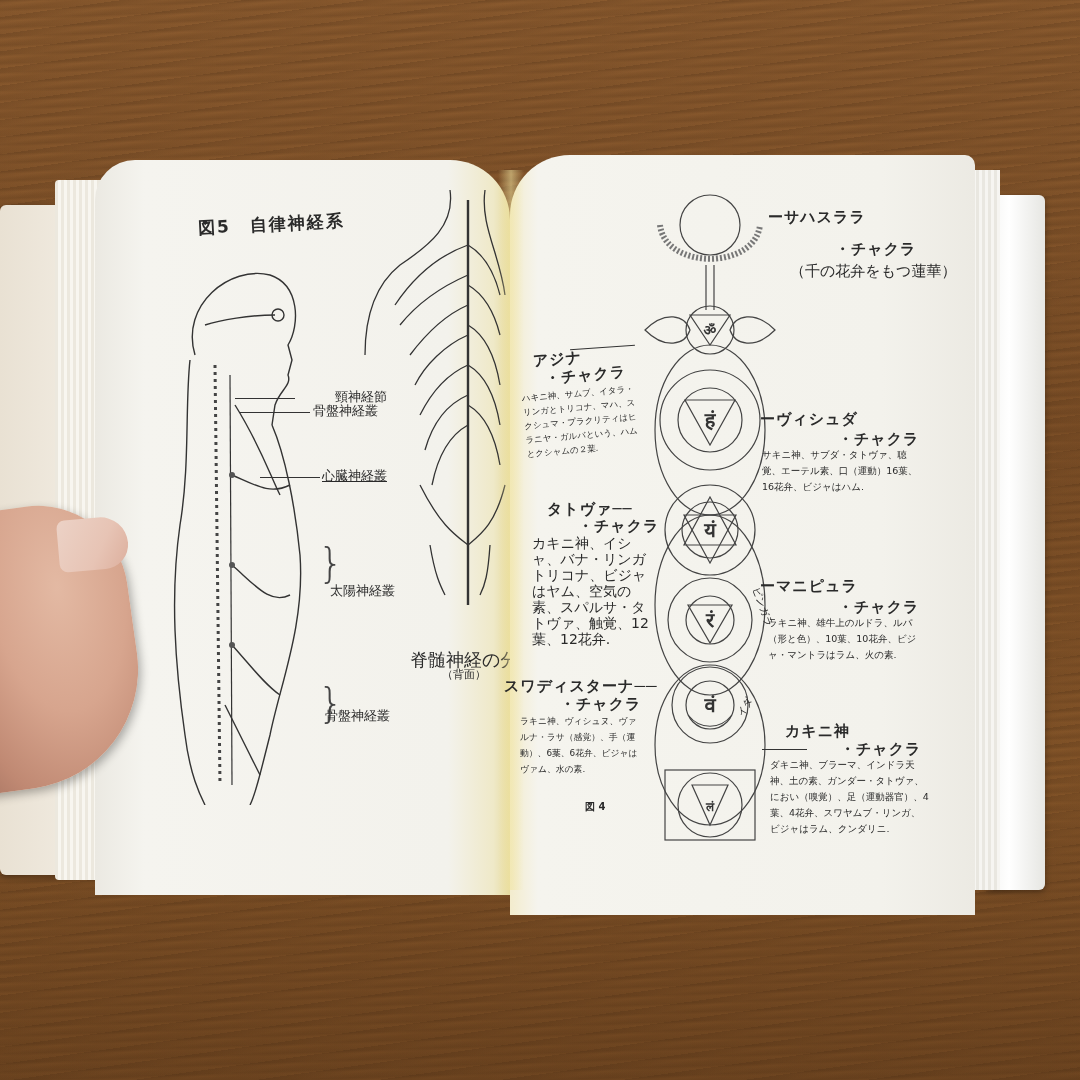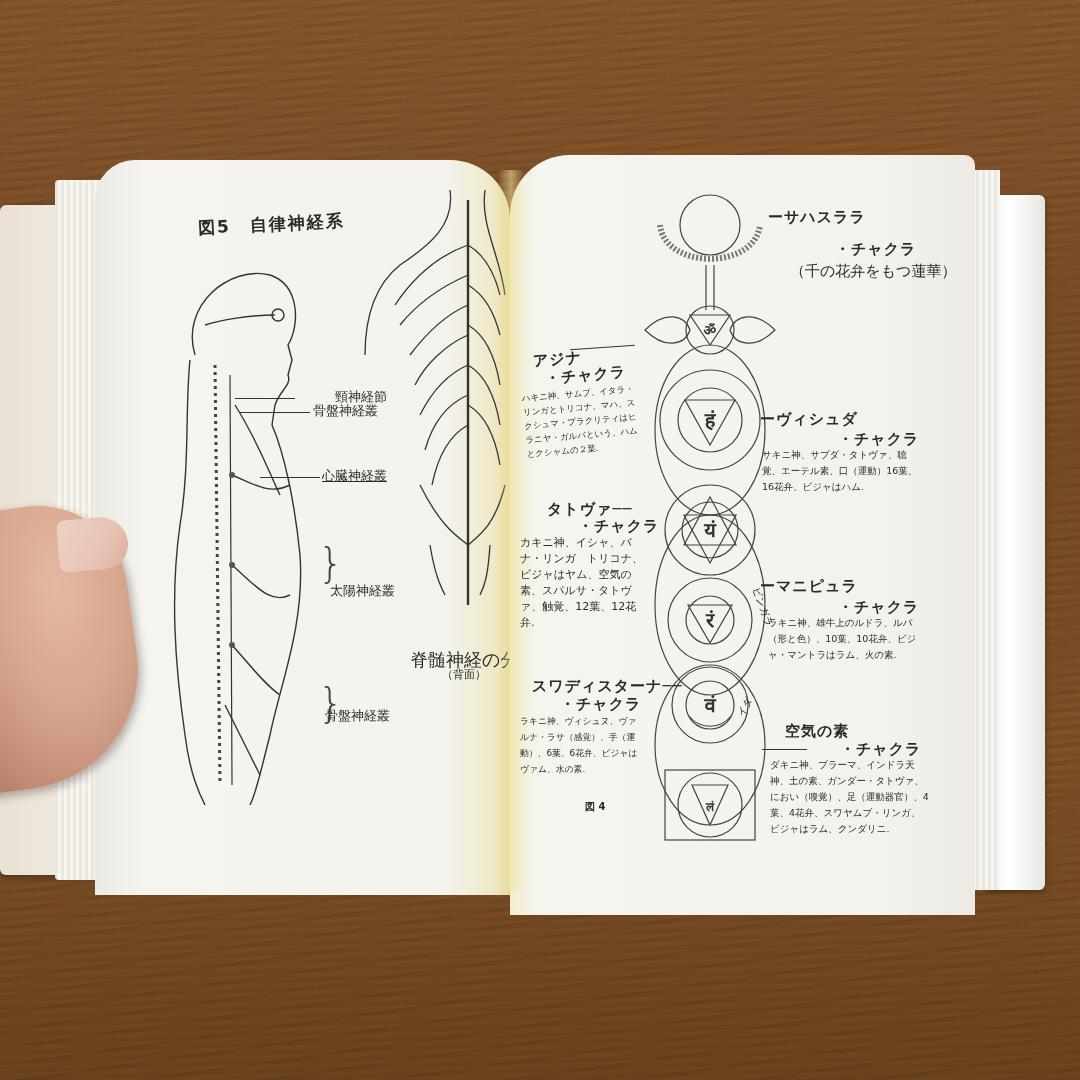--- a/index.html
+++ b/index.html
@@ -171,28 +171,28 @@
 <div class="t chakra-name" style="left:533px;top:350px;transform:rotate(-5deg);">アジナ</div>
 <div class="t chakra-name" style="left:545px;top:366px;transform:rotate(-5deg);">・チャクラ</div>
 <div class="t chakra-desc" style="left:524px;top:386px;width:118px;font-size:8.5px;line-height:14px;transform:rotate(-5deg);">ハキニ神、サムブ、イタラ・リンガとトリコナ、マハ、スクシュマ・プラクリティはヒラニヤ・ガルバという、ハムとクシャムの２葉.</div>
 
 <div class="t chakra-name" style="left:760px;top:410px;">ーヴィシュダ</div>
 <div class="t chakra-name" style="left:838px;top:430px;">・チャクラ</div>
 <div class="t chakra-desc" style="left:762px;top:447px;width:160px;">サキニ神、サブダ・タトヴァ、聴覚、エーテル素、口（運動）16葉、16花弁、ビジャはハム.</div>
 
 <div class="t chakra-name" style="left:547px;top:500px;">タトヴァ──</div>
 <div class="t chakra-name" style="left:578px;top:517px;">・チャクラ</div>
-<div class="t chakra-desc" style="left:520px;top:535px;width:125px;font-size:11px;">カキニ神、イシャ、バナ・リンガ　トリコナ、ビジャはヤム、空気の素、スパルサ・タトヴァ、触覚、12葉、12花弁.</div>
+<div class="t chakra-desc" style="left:532px;top:535px;width:125px;font-size:14px;">カキニ神、イシャ、バナ・リンガ　トリコナ、ビジャはヤム、空気の素、スパルサ・タトヴァ、触覚、12葉、12花弁.</div>
 
 <div class="t chakra-name" style="left:760px;top:577px;">ーマニピュラ</div>
 <div class="t chakra-name" style="left:838px;top:598px;">・チャクラ</div>
 <div class="t chakra-desc" style="left:768px;top:615px;width:160px;">ラキニ神、雄牛上のルドラ、ルパ（形と色）、10葉、10花弁、ビジャ・マントラはラム、火の素.</div>
 
-<div class="t chakra-name" style="left:532px;top:677px;">スワディスターナ──</div>
+<div class="t chakra-name" style="left:504px;top:677px;font-family:Liberation Serif, serif;">スワディスターナ──</div>
 <div class="t chakra-name" style="left:560px;top:695px;">・チャクラ</div>
 <div class="t chakra-desc" style="left:520px;top:713px;width:125px;font-size:8.8px;">ラキニ神、ヴィシュヌ、ヴァルナ・ラサ（感覚）、手（運動）、6葉、6花弁、ビジャはヴァム、水の素.</div>
 
-<div class="t chakra-name" style="left:785px;top:722px;">空気の素</div>
+<div class="t chakra-name" style="left:785px;top:722px;">カキニ神</div>
 <div class="dash" style="left:762px;top:749px;width:45px;"></div>
 <div class="t chakra-name" style="left:840px;top:740px;">・チャクラ</div>
 <div class="t chakra-desc" style="left:770px;top:757px;width:160px;">ダキニ神、ブラーマ、インドラ天神、土の素、ガンダー・タトヴァ、におい（嗅覚）、足（運動器官）、4葉、4花弁、スワヤムブ・リンガ、ビジャはラム、クンダリニ.</div>
 
 <div class="t" style="left:585px;top:800px;font-size:10px;font-weight:bold;">図 4</div>
 
 </body></html>

